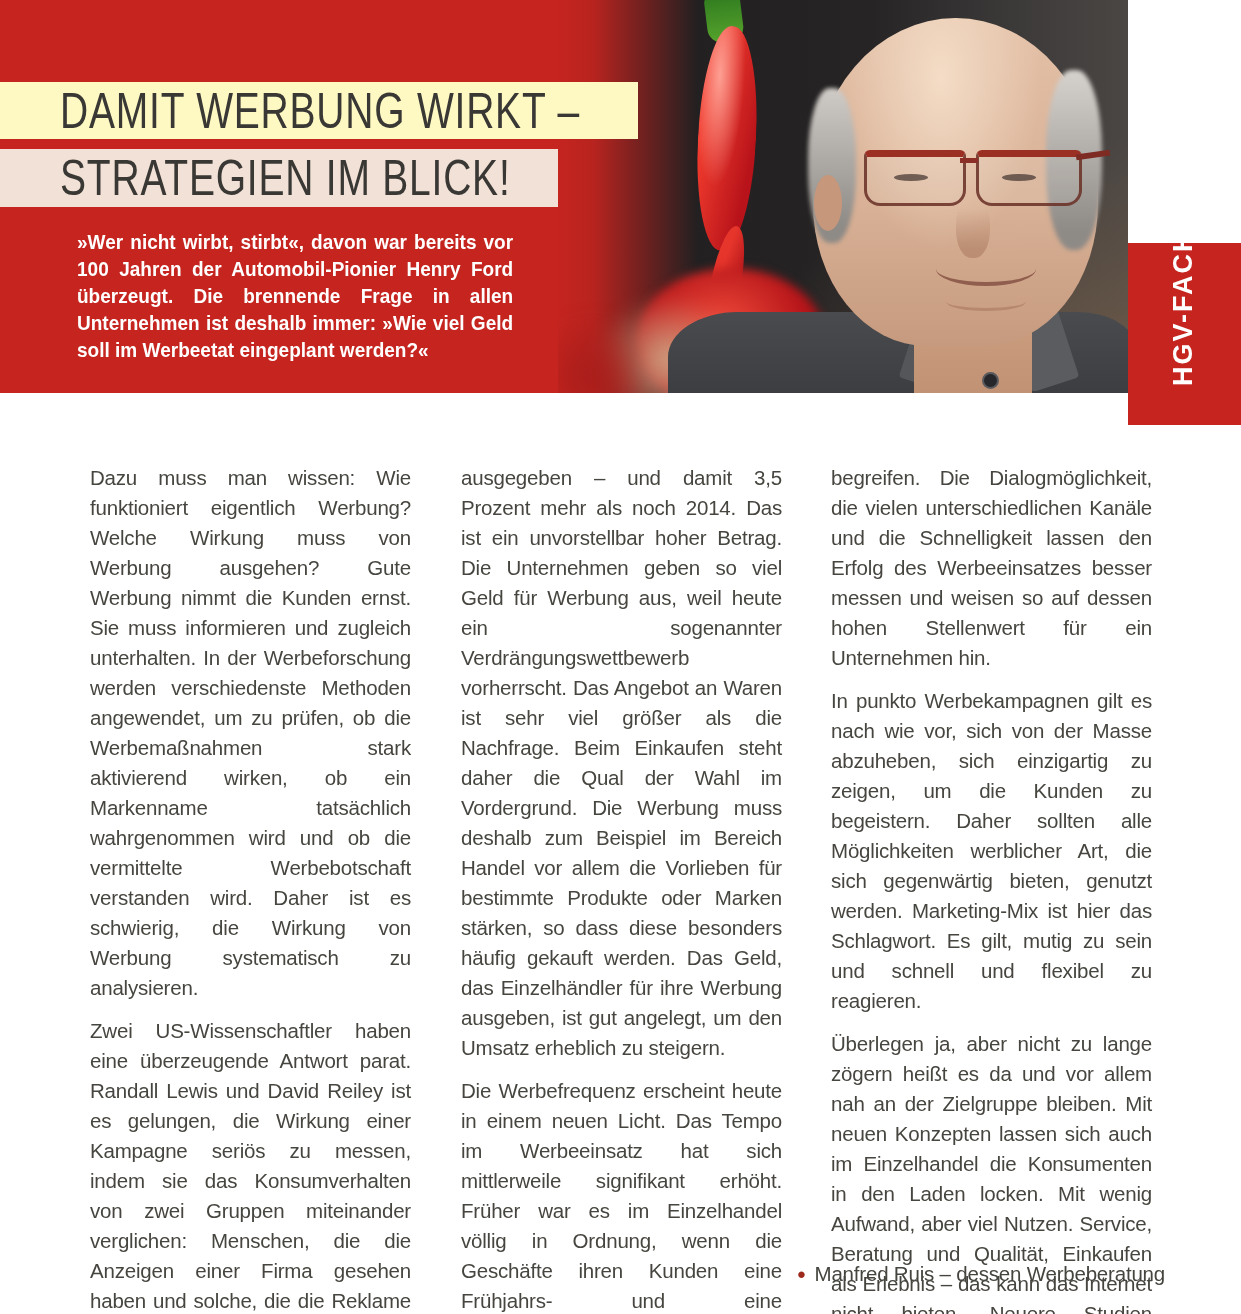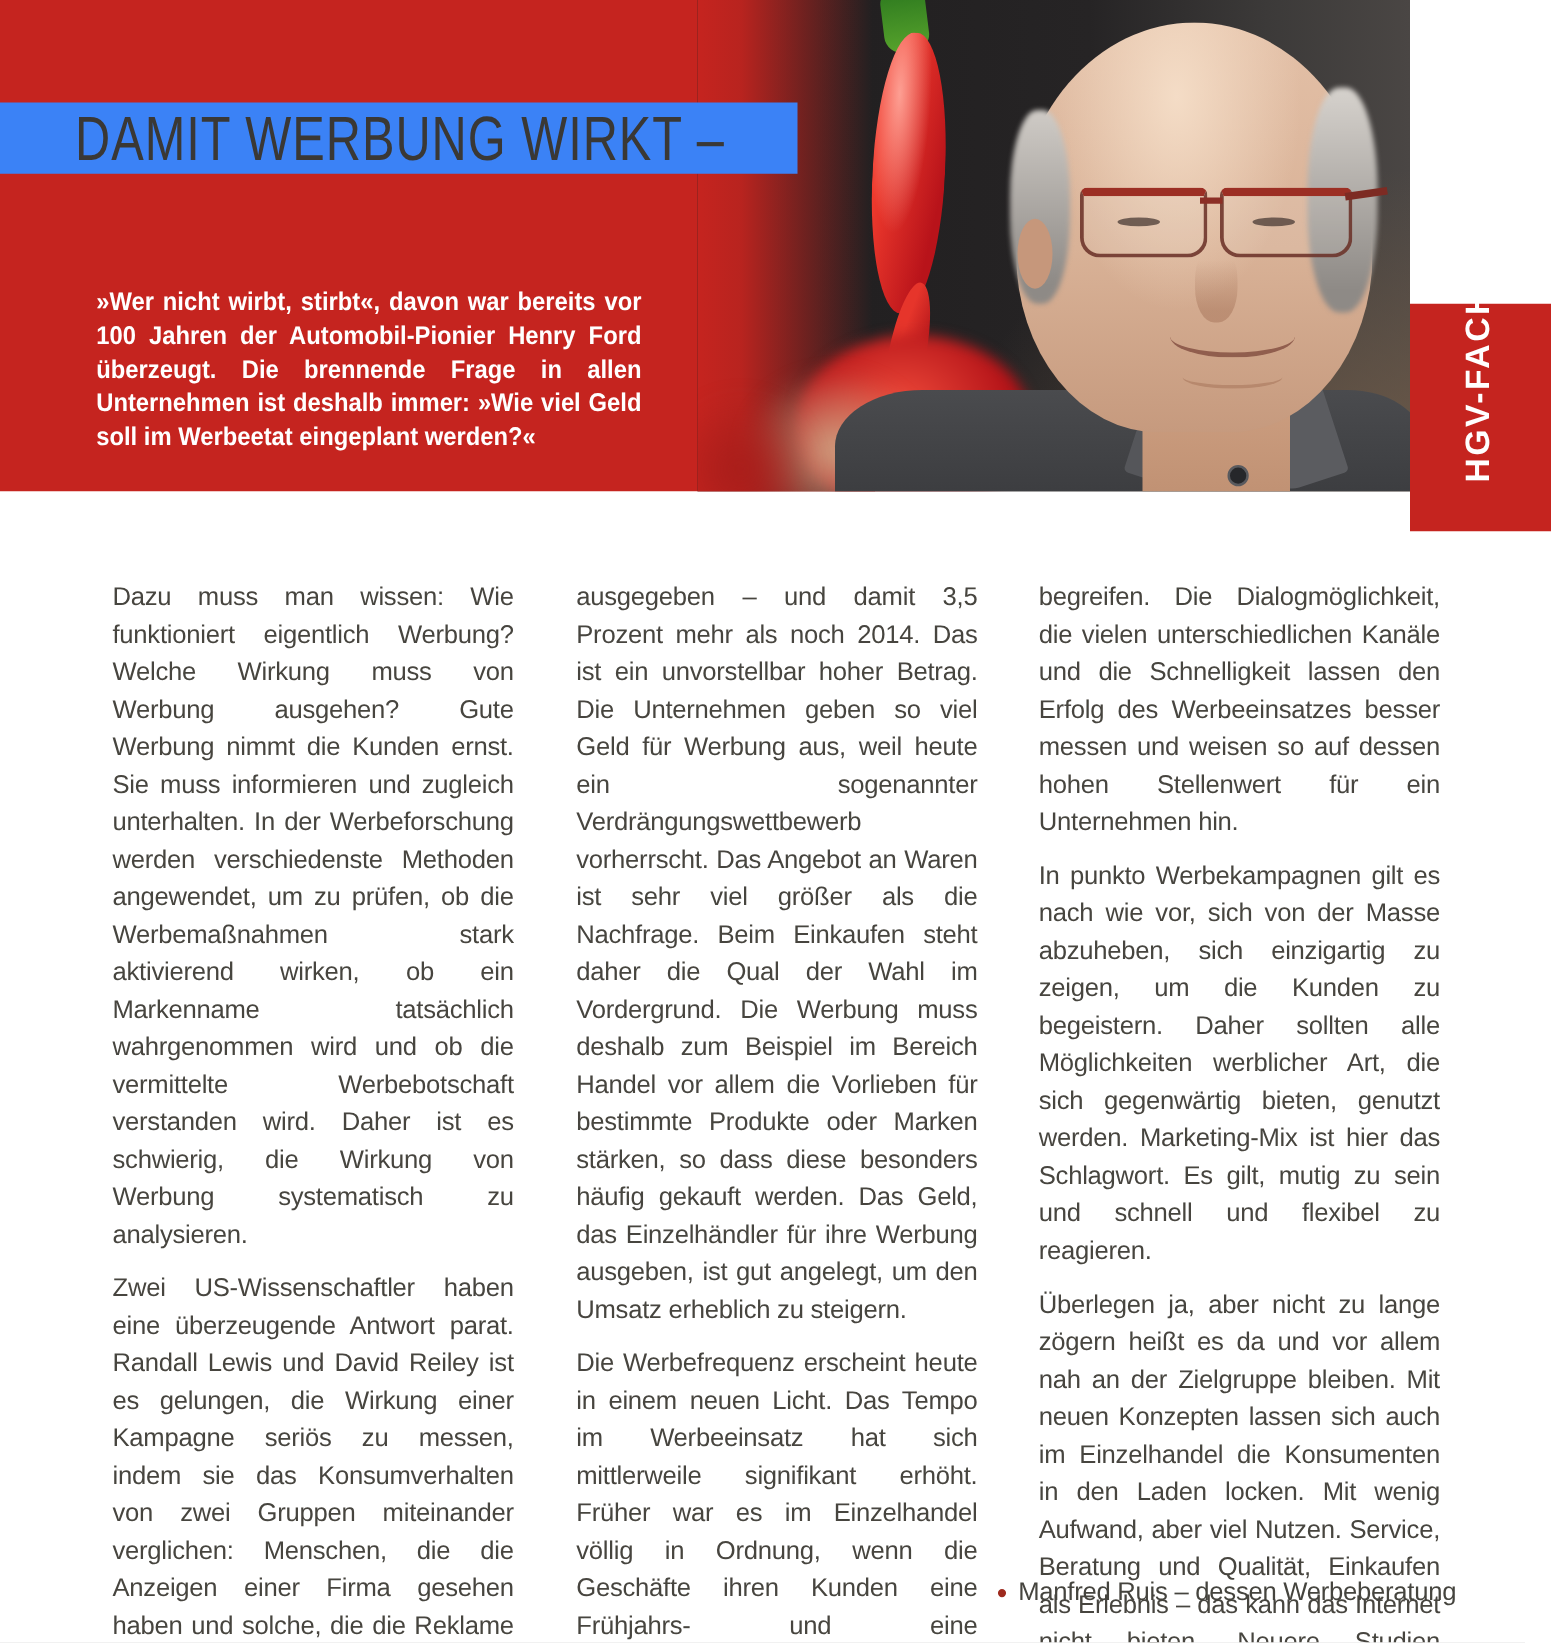--- a/index.html
+++ b/index.html
@@ -52,21 +52,21 @@
   .chin{left:388px;top:292px;width:80px;height:16px;border-bottom:3px solid rgba(146,92,66,.35);border-radius:0 0 50% 50%;}
   .neck{left:356px;top:298px;width:118px;height:100px;background:linear-gradient(180deg,#cfa183,#c09173);}
   .shirt{left:110px;top:312px;width:470px;height:90px;border-radius:70px 60px 0 0/45px 40px 0 0;
     background:linear-gradient(180deg,#4a4b4e 0%,#3b3c3f 100%);}
   .collar-l{left:350px;top:318px;width:60px;height:70px;background:#55565a;transform:rotate(18deg);border-radius:0 0 18px 4px;}
   .collar-r{left:452px;top:318px;width:60px;height:70px;background:#5b5c60;transform:rotate(-18deg);border-radius:0 0 4px 18px;}
   .button{left:424px;top:372px;width:13px;height:13px;border-radius:50%;background:#26272a;border:2px solid #595a5e;}
 
   
   .strip{position:absolute;left:0;display:flex;align-items:center;}
-  .strip1{top:82px;width:638px;height:57px;background:#3b82f6;}
+  .strip1{top:82px;width:638px;height:57px;background:#fef9c3;}
   .strip2{top:149px;width:558px;height:58px;background:#f2e1d6;}
   .strip h1{
     margin:0;padding-left:77px;font-size:50px;font-weight:400;letter-spacing:1px;
     color:#3a3835;white-space:nowrap;transform:scaleX(0.78);transform-origin:left center;
   }
   
   .intro{
     position:absolute;left:77px;top:228px;width:470px;margin:0;
     transform:scaleX(0.928);transform-origin:top left;
     font-size:20.5px;line-height:27px;font-weight:bold;color:#ffffff;
@@ -120,20 +120,23 @@
     <div class="temple"></div>
     <div class="nose"></div>
     <div class="smile"></div>
     <div class="chin"></div>
     <div class="button"></div>
   </div>
 
   <div class="strip strip1">
     <h1>DAMIT WERBUNG WIRKT –</h1>
   </div>
+  <div class="strip strip2">
+    <h1>STRATEGIEN IM BLICK!</h1>
+  </div>
 
   <p class="intro">»Wer nicht wirbt, stirbt«, davon war bereits vor 100 Jahren der Automobil-Pionier Henry Ford überzeugt. Die brennende Frage in allen Unternehmen ist deshalb immer: »Wie viel Geld soll im Werbeetat eingeplant werden?«</p>
 
   <div class="side-tab"></div>
   <div class="side-tab-label">HGV-FACHBEITRAG</div>
 
   <div class="col col1">
     <p>Dazu muss man wissen: Wie funktioniert eigentlich Werbung? Welche Wirkung muss von Werbung ausgehen? Gute Werbung nimmt die Kunden ernst. Sie muss informieren und zugleich unterhalten. In der Werbeforschung werden verschiedenste Methoden angewendet, um zu prüfen, ob die Werbemaßnahmen stark aktivierend wirken, ob ein Markenname tatsächlich wahrgenommen wird und ob die vermittelte Werbebotschaft verstanden wird. Daher ist es schwierig, die Wirkung von Werbung systematisch zu analysieren.</p>
     <p>Zwei US-Wissenschaftler haben eine überzeugende Antwort parat. Randall Lewis und David Reiley ist es gelungen, die Wirkung einer Kampagne seriös zu messen, indem sie das Konsumverhalten von zwei Gruppen miteinander verglichen: Menschen, die die Anzeigen einer Firma gesehen haben und solche, die die Reklame nicht kennen. Deutlich trat dabei zutage, dass sich die Effekte von Reklame auf den Umsatz nennenswert und dauerhaft auswirken.</p>
 

